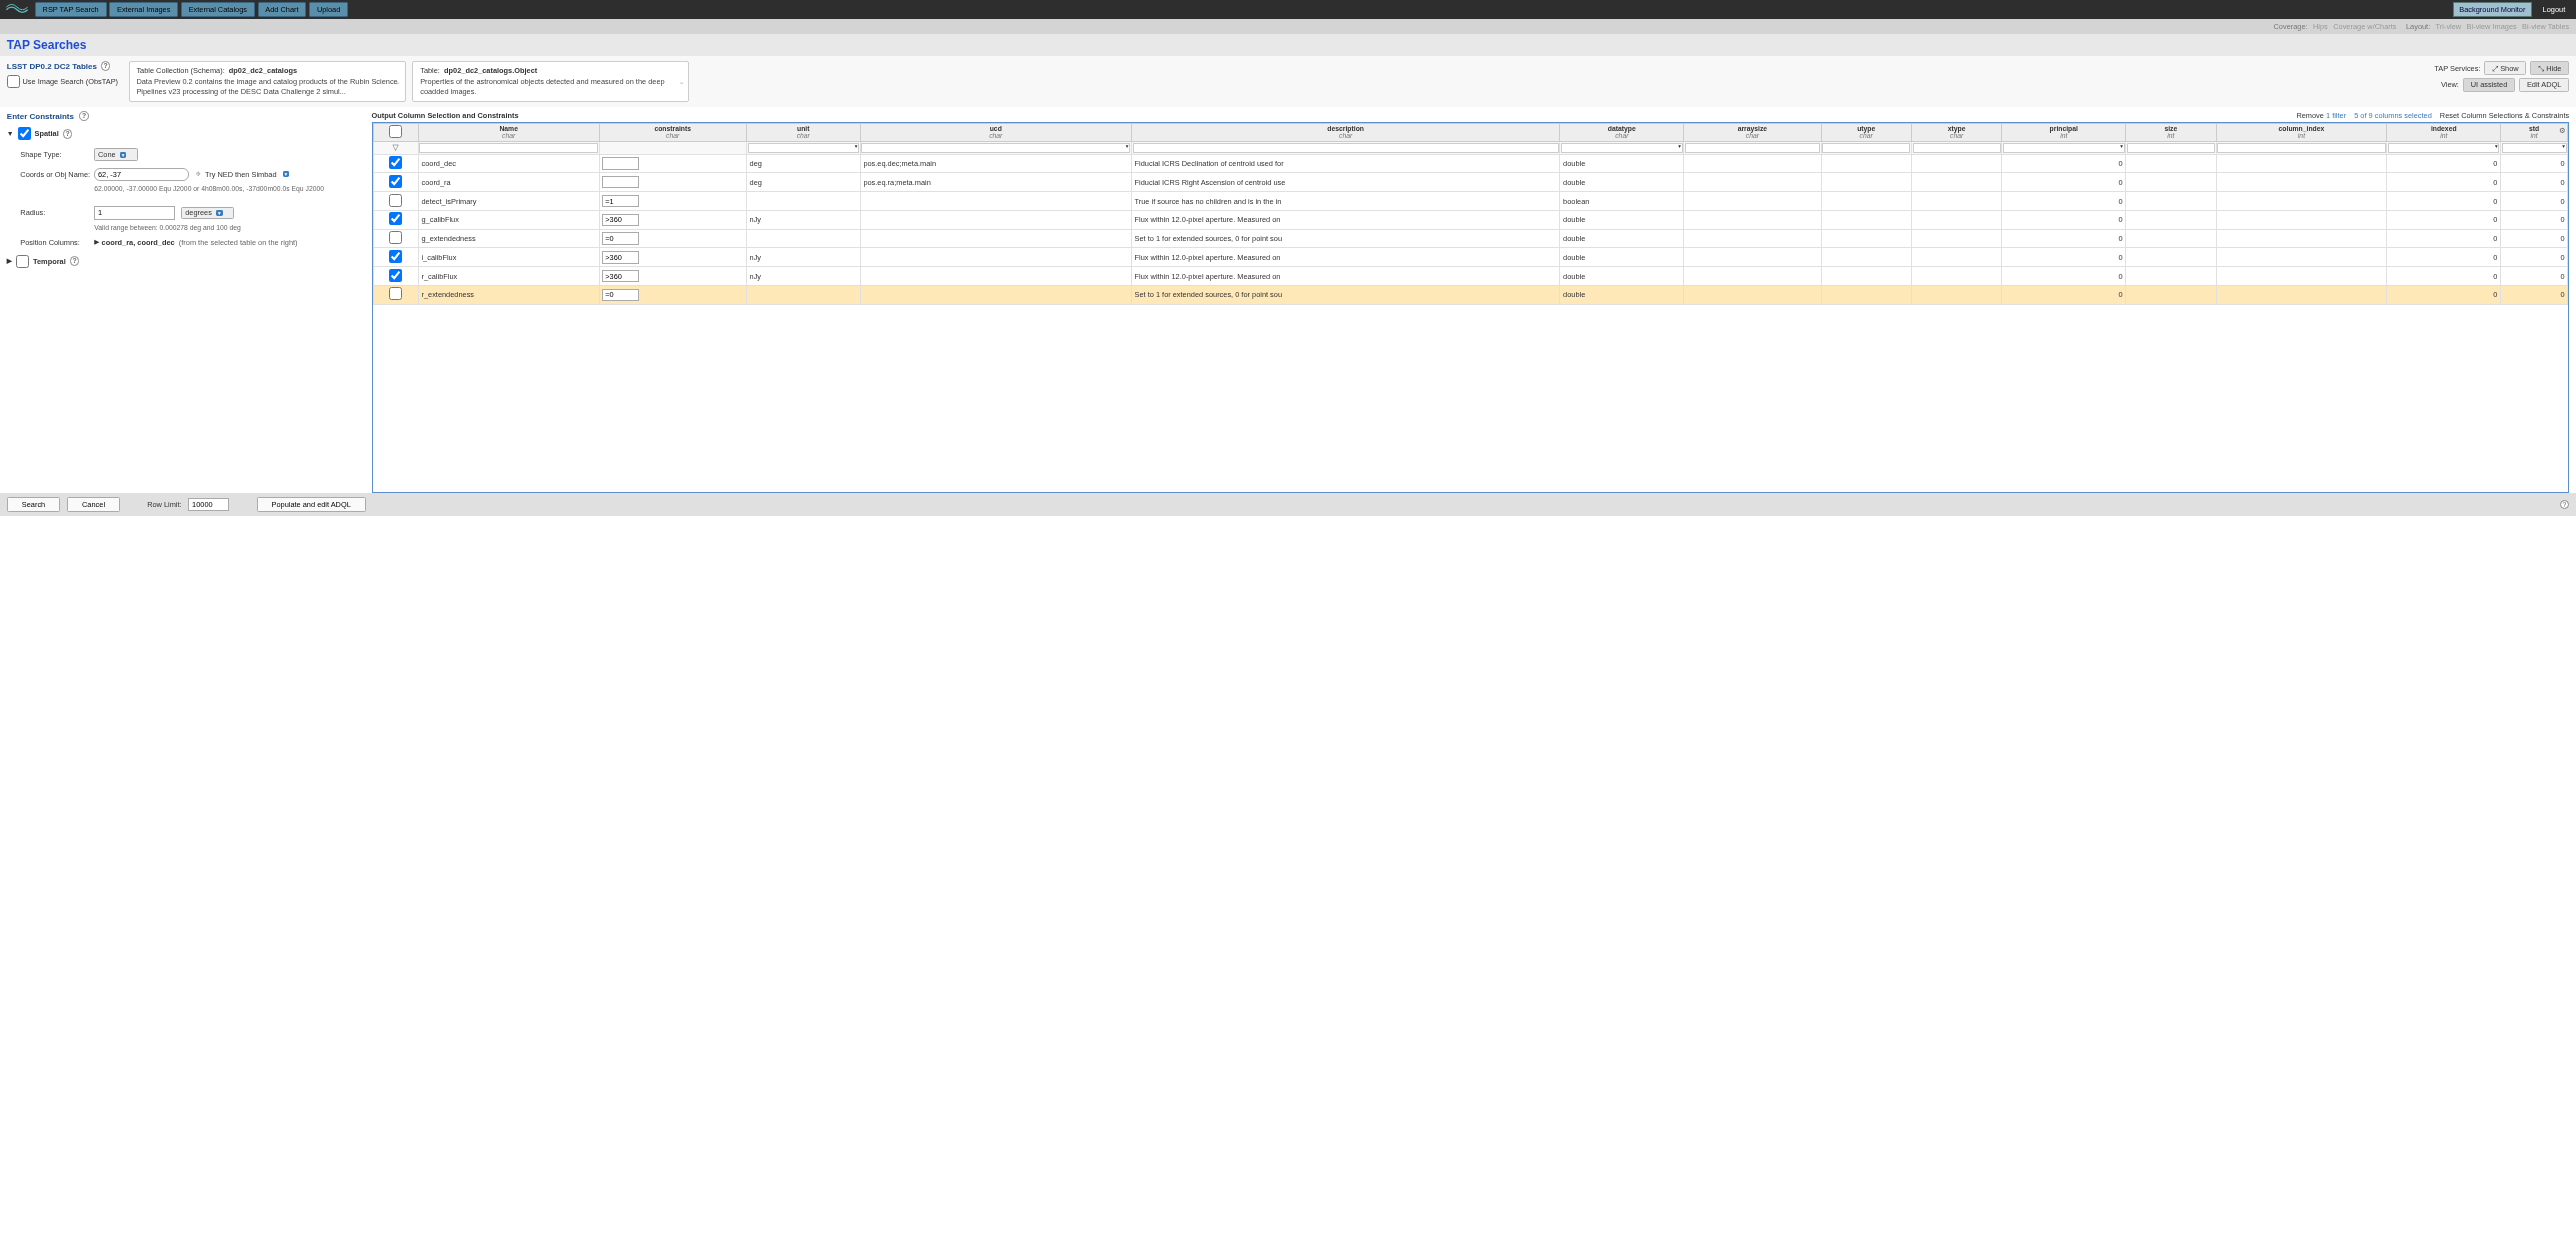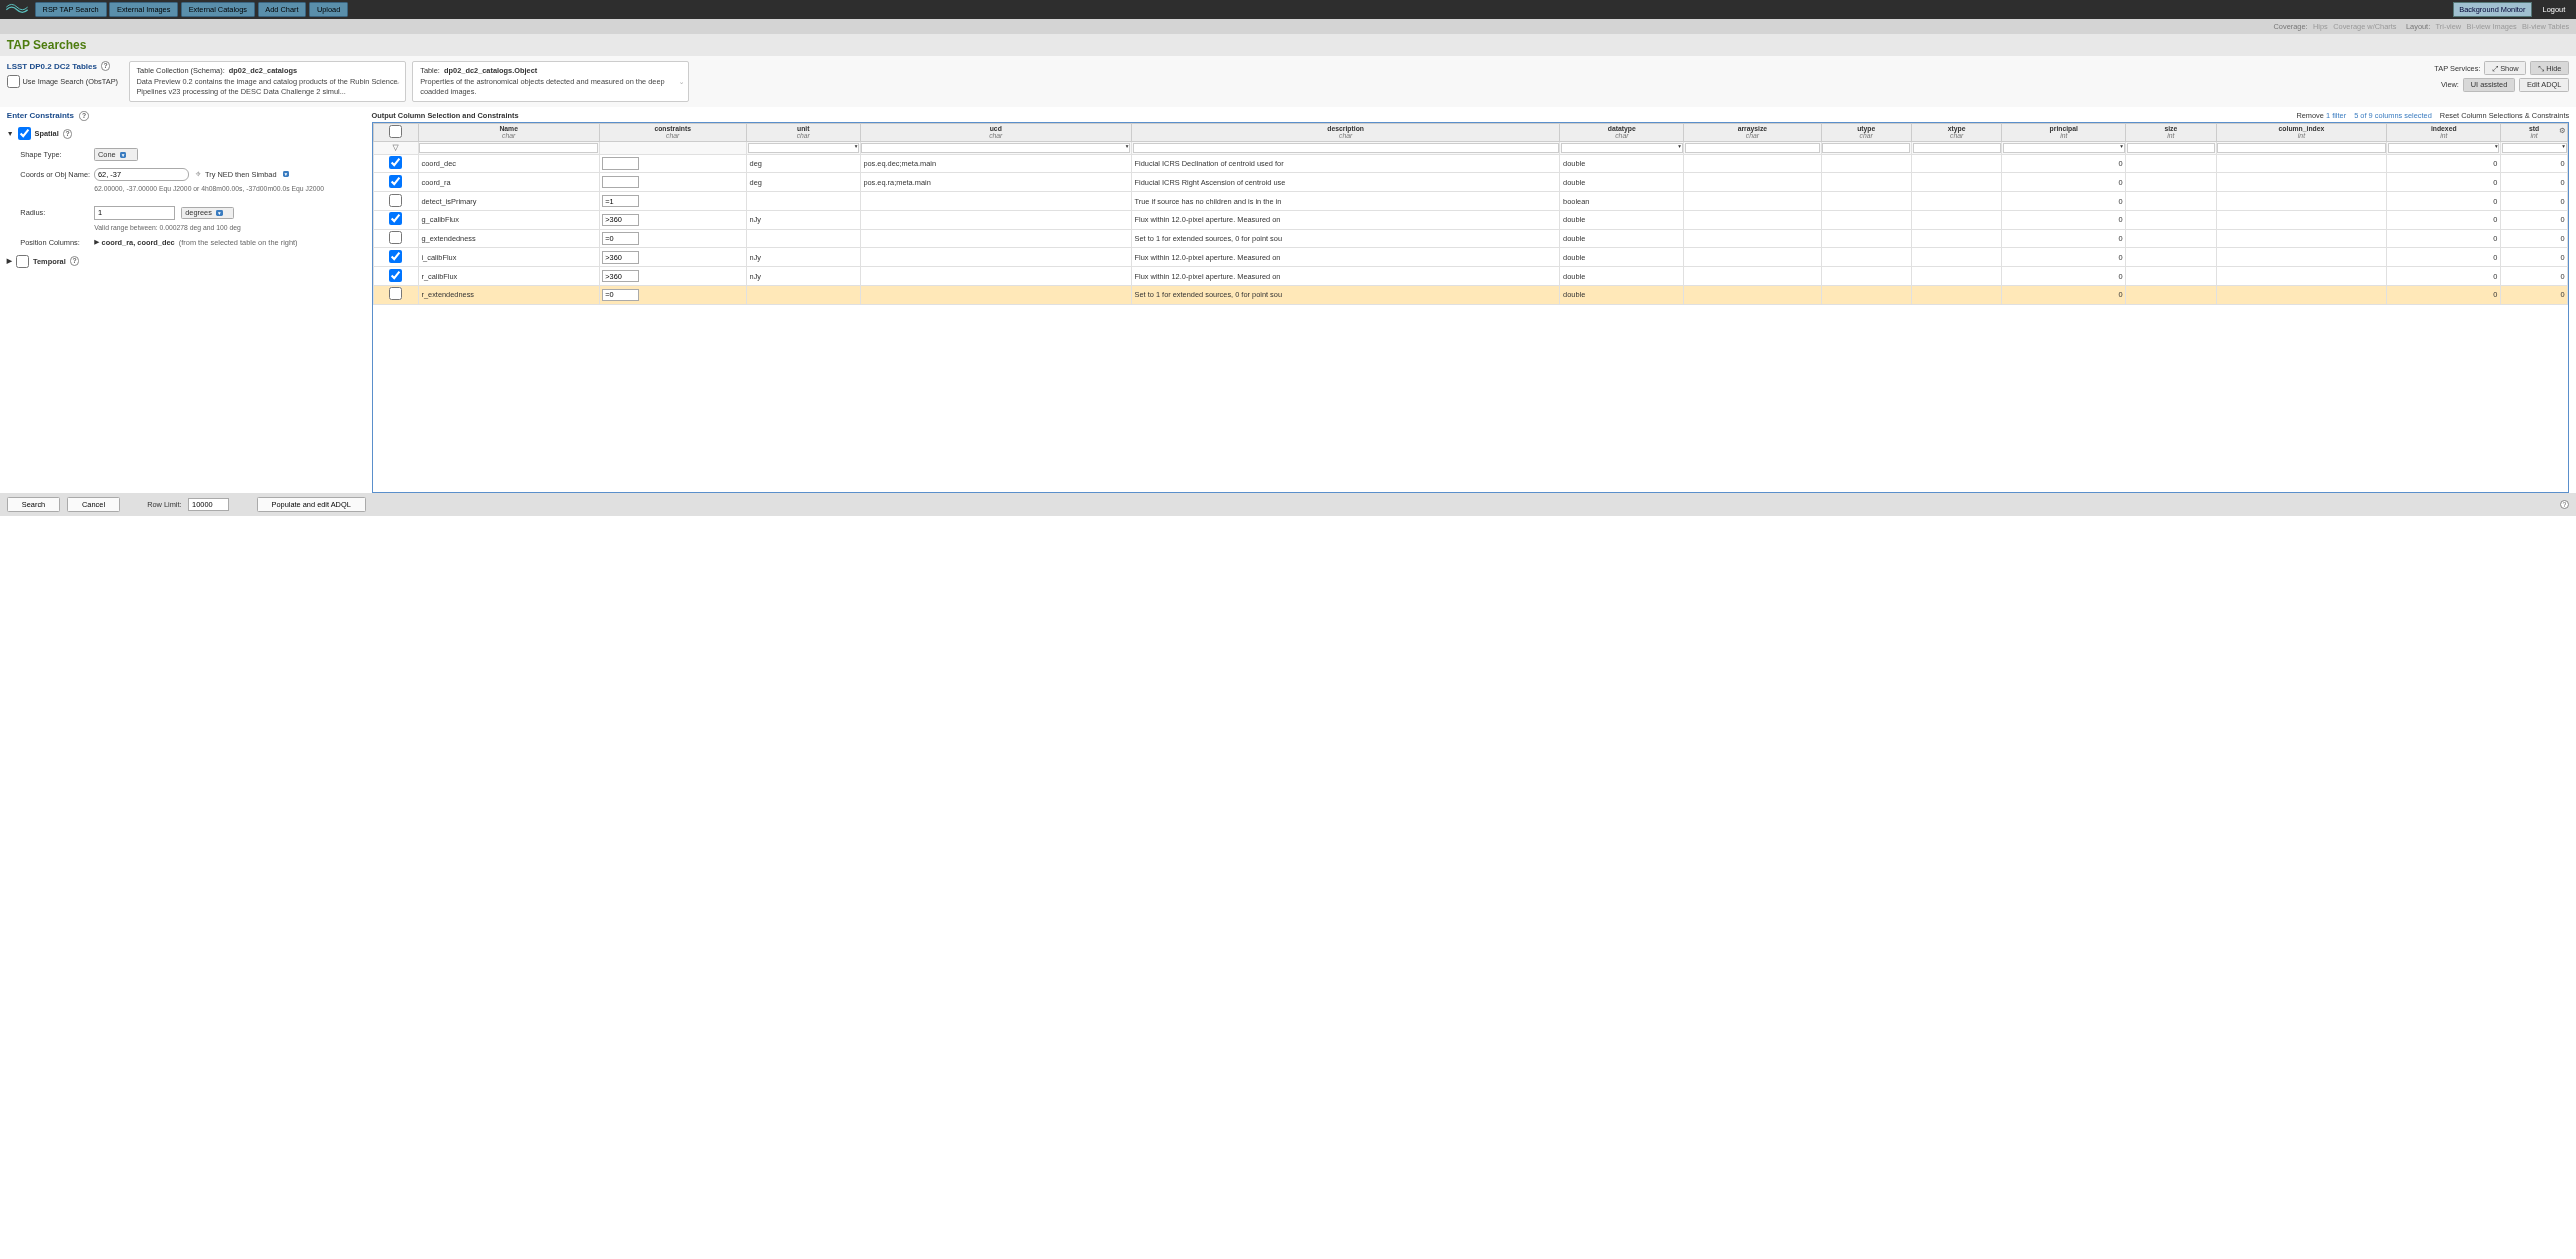--- a/index.html
+++ b/index.html
@@ -14,21 +14,21 @@
 .topbar-right { display: flex; align-items: center; gap: 5.4px; }
 .bg-monitor { background: #a0c0d0; border: 0.7px solid #577; padding: 2px 5.4px; color: #003; font-size: 7.4px; cursor: pointer; }
 .logout { color: #fff; font-size: 7.4px; cursor: pointer; padding: 0 5.4px; }
 
 
 .secbar { background: #d4d4d4; height: 15px; display: flex; align-items: center; justify-content: flex-end; padding: 0 6.8px; gap: 9.5px; font-size: 7.4px; color: #999; }
 .secbar .label { color: #777; }
 .secbar-group { display: flex; gap: 5.4px; align-items: center; }
 
 
-.page-title { background: #e8e8e8; padding: 4px 6.8px; font-size: 12px; font-weight: bold; color: #4d7c0f; }
+.page-title { background: #e8e8e8; padding: 4px 6.8px; font-size: 12px; font-weight: bold; color: #1d4ed8; }
 
 
 .schema-sec { display: flex; align-items: flex-start; padding: 5.4px 6.8px; background: #f8f8f8; gap: 6.8px; }
 .tables-info { width: 115px; }
 .tables-title { color: #1a4a8a; font-weight: bold; font-size: 8px; display: flex; align-items: center; gap: 4px; }
 .help-icon { display: inline-block; width: 9.5px; height: 9.5px; border: 0.7px solid #888; border-radius: 50%; text-align: center; line-height: 8px; font-size: 6.8px; color: #666; background: #fff; }
 .chk { margin-right: 2.7px; }
 .obs-tap { margin-top: 4px; display: flex; align-items: center; font-size: 7.4px; }
 
 .schema-box { background: #fff; border: 0.7px solid #ccc; border-radius: 2px; padding: 4px 6.8px; width: 277px; position: relative; }
@@ -38,21 +38,21 @@
 .schema-chev { position: absolute; right: 4px; top: 50%; transform: translateY(-50%); color: #aaa; font-size: 6.8px; }
 
 .schema-right { margin-left: auto; text-align: right; }
 .services-row { display: flex; align-items: center; justify-content: flex-end; gap: 4px; margin-bottom: 2.7px; }
 .mini-btn { background: #eee; border: 0.7px solid #bbb; padding: 1.4px 6.8px; font-size: 7.4px; cursor: pointer; border-radius: 1.4px; display: inline-flex; align-items: center; gap: 2px; }
 .mini-btn.active { background: #d8d8d8; }
 
 
 .main { display: flex; padding: 0 6.8px; gap: 6.8px; }
 .left-col { width: 358px; padding-top: 4px; }
-.constraints-head { color: #1a4a8a; font-weight: bold; font-size: 8px; display: flex; align-items: flex-start; gap: 5.4px; margin-bottom: 6.8px; }
+.constraints-head { color: #1a4a8a; font-weight: bold; font-size: 8px; display: flex; align-items: flex-end; gap: 5.4px; margin-bottom: 6.8px; }
 .section-head { display: flex; align-items: center; gap: 4px; font-weight: bold; font-size: 7.4px; margin-bottom: 8px; }
 .section-head .caret { font-size: 6.8px; }
 
 .form-row { display: flex; align-items: center; margin-bottom: 6.8px; }
 .form-label { width: 74px; font-size: 7.4px; }
 .form-input { border: 0.7px solid #aaa; padding: 1.4px 2.7px; font-size: 7.4px; }
 .sel-compact { background: #efefef; border: 0.7px solid #aaa; padding: 0.7px 10.8px 0.7px 2.7px; font-size: 7.4px; border-radius: 1.4px; position: relative; display: inline-flex; align-items: center; }
 .sel-caret { background: #3a7cc0; color: #fff; font-size: 5.4px; padding: 0 2px; border-radius: 1.4px; margin-left: 4px; }
 .hint { font-size: 6.8px; color: #666; margin-left: 74px; margin-top: -2.7px; margin-bottom: 6.8px; }
 

